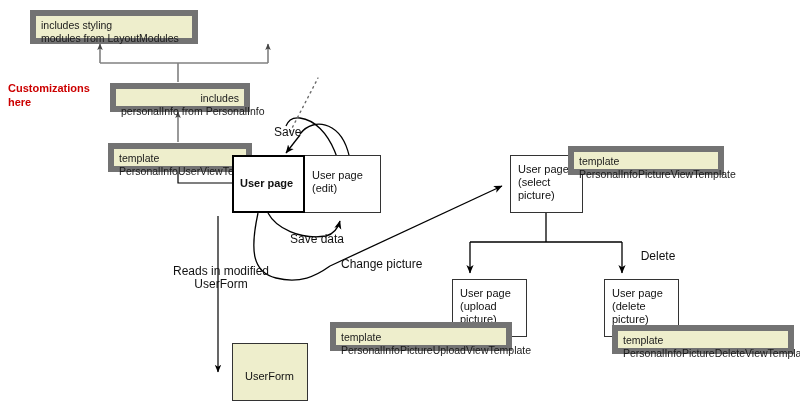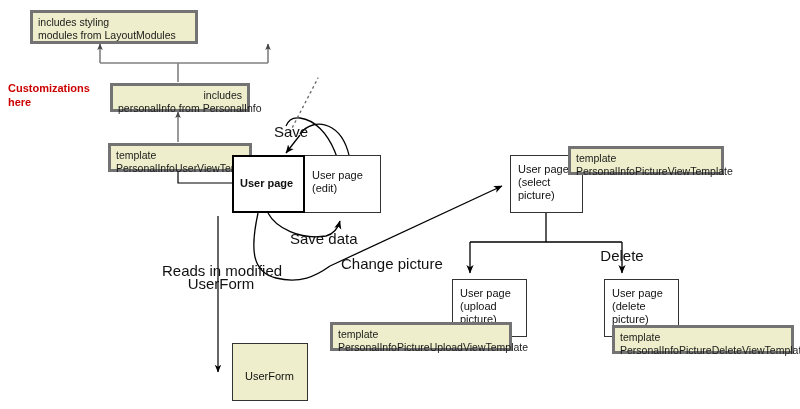--- a/index.html
+++ b/index.html
@@ -24,21 +24,21 @@
     width: 800px;
     height: 409px;
   }
   .node {
     position: absolute;
     box-sizing: border-box;
   }
   
   .note {
     background: #eeeecc;
-    border: 3px solid #737373;
+    border: 6px solid #737373;
     color: #1a1a1a;
     font-size: 10.5px;
     line-height: 12.5px;
     padding: 3px 5px 4px 5px;
     white-space: pre;
     z-index: 5;
   }
   
   .proc {
     background: #ffffff;
@@ -61,21 +61,21 @@
     border: 1px solid #333333;
     color: #111111;
     font-size: 11px;
     line-height: 13px;
     padding: 26px 0 0 12px;
     white-space: pre;
     z-index: 5;
   }
   .label {
     position: absolute;
-    font-size: 15px;
+    font-size: 12px;
     line-height: 12.5px;
     color: #111111;
     white-space: pre;
     z-index: 7;
   }
   .label.center { text-align: center; }
   .label.right  { text-align: left; }
   .accent-red {
     color: #cc0000;
     font-weight: bold;
@@ -184,21 +184,21 @@
   <div class="node formbox" style="left:232px; top:343px; width:76px; height:58px;">UserForm</div>
 
   <div class="node proc" style="left:510px; top:155px; width:73px; height:58px; padding-top:7px;">User page
 (select
 picture)</div>
 
   <div class="node note" style="left:568px; top:146px; width:156px; height:29px;">template
 PersonalInfoPictureViewTemplate</div>
 
 
-  <div class="label center" style="left:592px; top:250px; width:60px;">Delete</div>
+  <div class="label center" style="left:628px; top:250px; width:60px;">Delete</div>
 
   <div class="node proc" style="left:452px; top:279px; width:75px; height:58px; padding-top:7px;">User page
 (upload
 picture)</div>
 
   <div class="node proc" style="left:604px; top:279px; width:75px; height:58px; padding-top:7px;">User page
 (delete
 picture)</div>
 
   <div class="node note" style="left:330px; top:322px; width:182px; height:29px;">template

